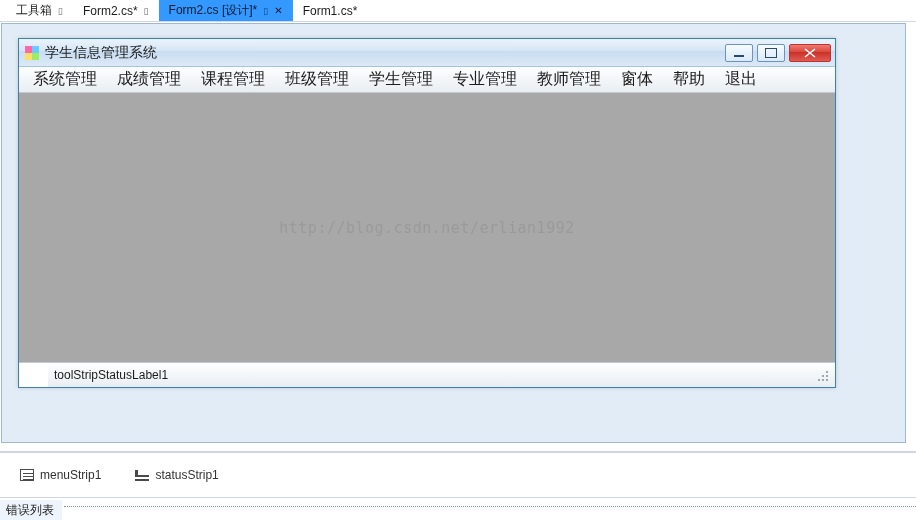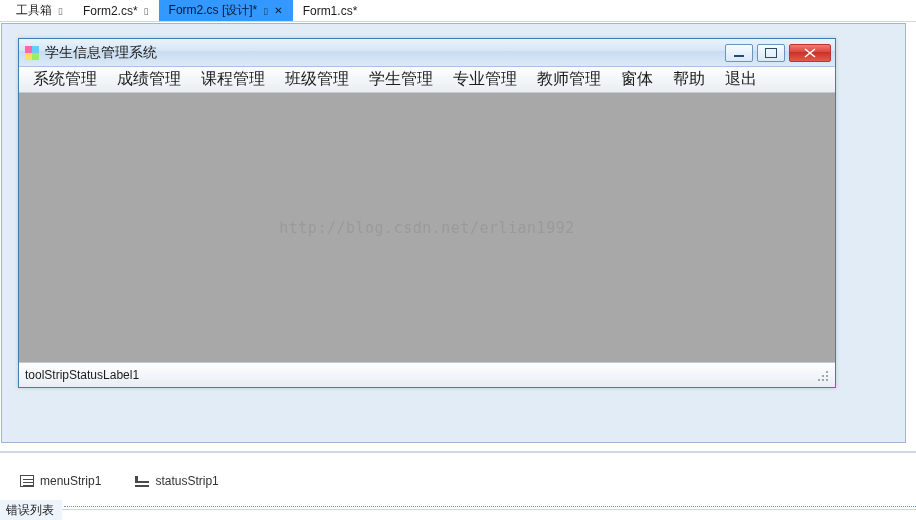--- a/index.html
+++ b/index.html
@@ -128,39 +128,39 @@
     font-family: Consolas, monospace;
     font-size: 15px;
     letter-spacing: .5px;
   }
 
   .win-status {
     height: 24px;
     background: linear-gradient(#fdfefe, #e9eef4);
     display: flex; align-items: center;
     padding: 0 6px;
-    font-size: 12px; color: #1b1b1b;
+    font-size: 12px; color: #1b1b1b; margin-left: 29px;
   }
   .win-status .grip {
     margin-left: auto;
     width: 14px; height: 14px;
     background:
       radial-gradient(#9aa 1px, transparent 1.2px) 10px 10px/4px 4px,
       radial-gradient(#9aa 1px, transparent 1.2px) 6px 10px/4px 4px,
       radial-gradient(#9aa 1px, transparent 1.2px) 10px 6px/4px 4px,
       radial-gradient(#9aa 1px, transparent 1.2px) 2px 10px/4px 4px,
       radial-gradient(#9aa 1px, transparent 1.2px) 6px 6px/4px 4px,
       radial-gradient(#9aa 1px, transparent 1.2px) 10px 2px/4px 4px;
     background-repeat: no-repeat;
   }
 
   
   .component-tray {
     position: absolute;
-    left: 0; right: 0; top: 452px; height: 58px;
+    left: 0; right: 0; top: 452px; height: 46px;
     border-top: 1px solid #cfd6e5;
     border-bottom: 1px solid #cfd6e5;
     background: #ffffff;
     display: flex; align-items: center;
     padding-left: 20px; gap: 34px;
     color: #323232;
   }
   .tray-item { display: flex; align-items: center; gap: 6px; cursor: pointer; }
   .tray-icon { width: 14px; height: 12px; display: inline-block; }
   .tray-icon.menu {

